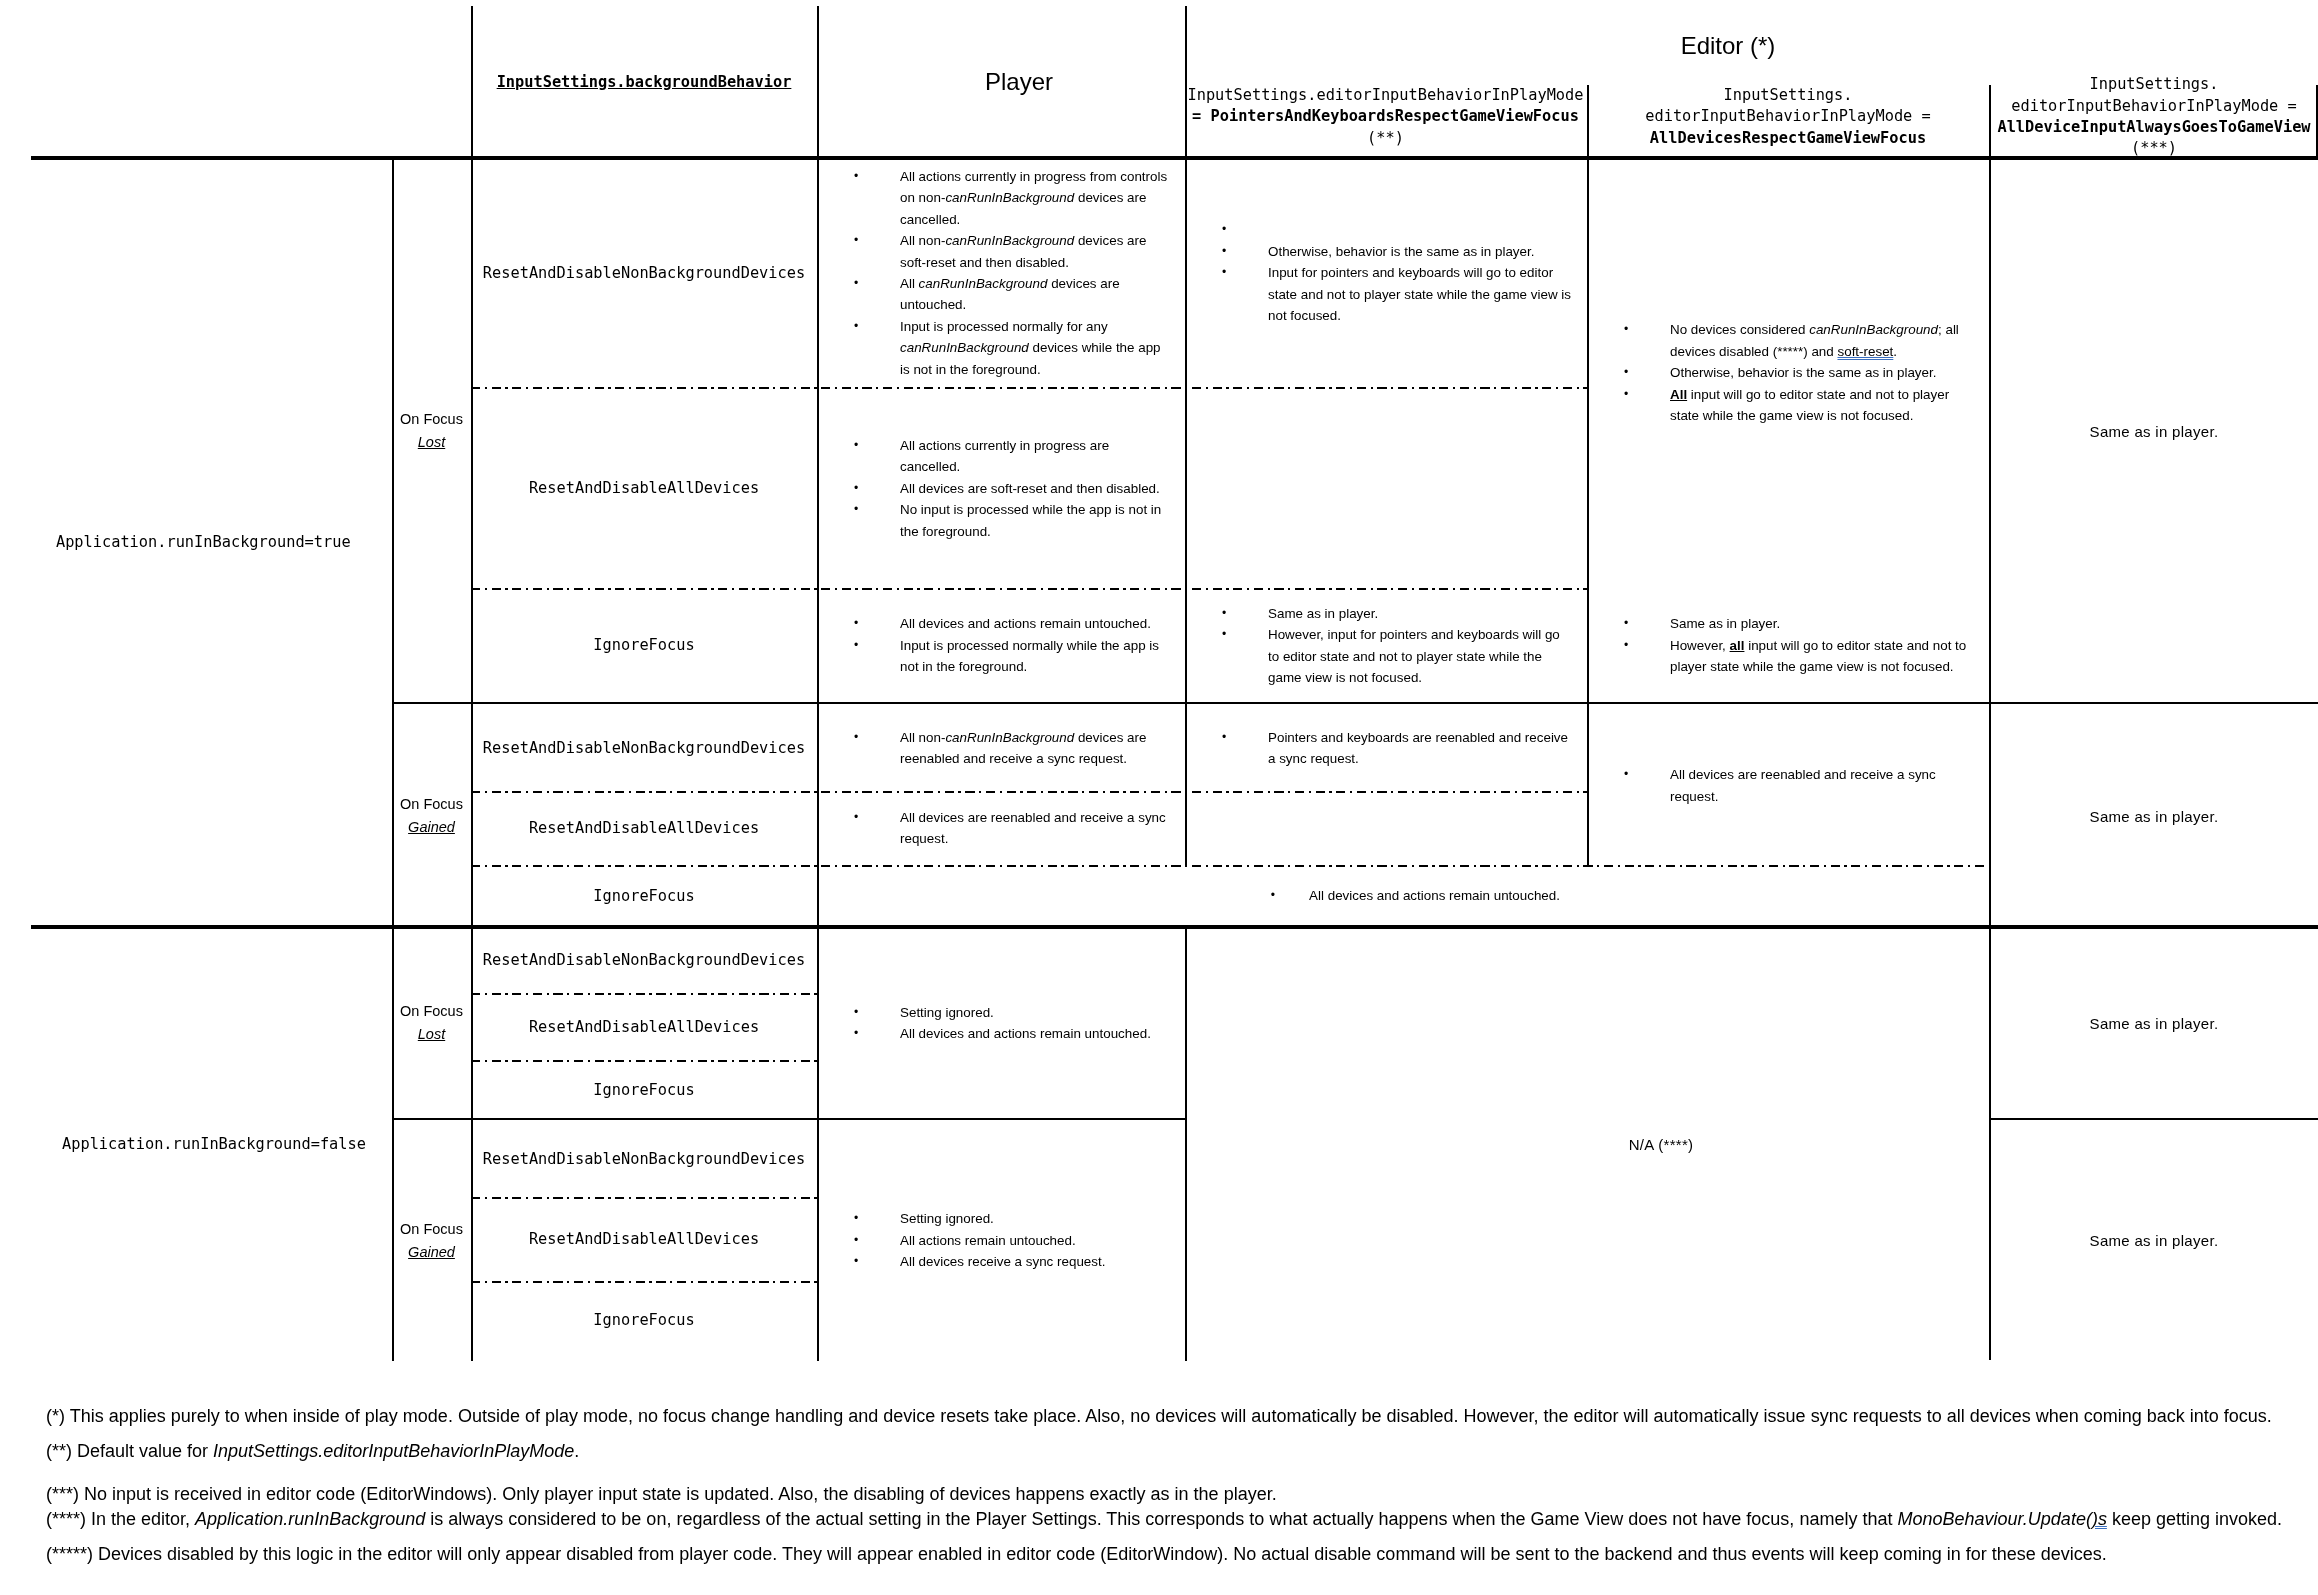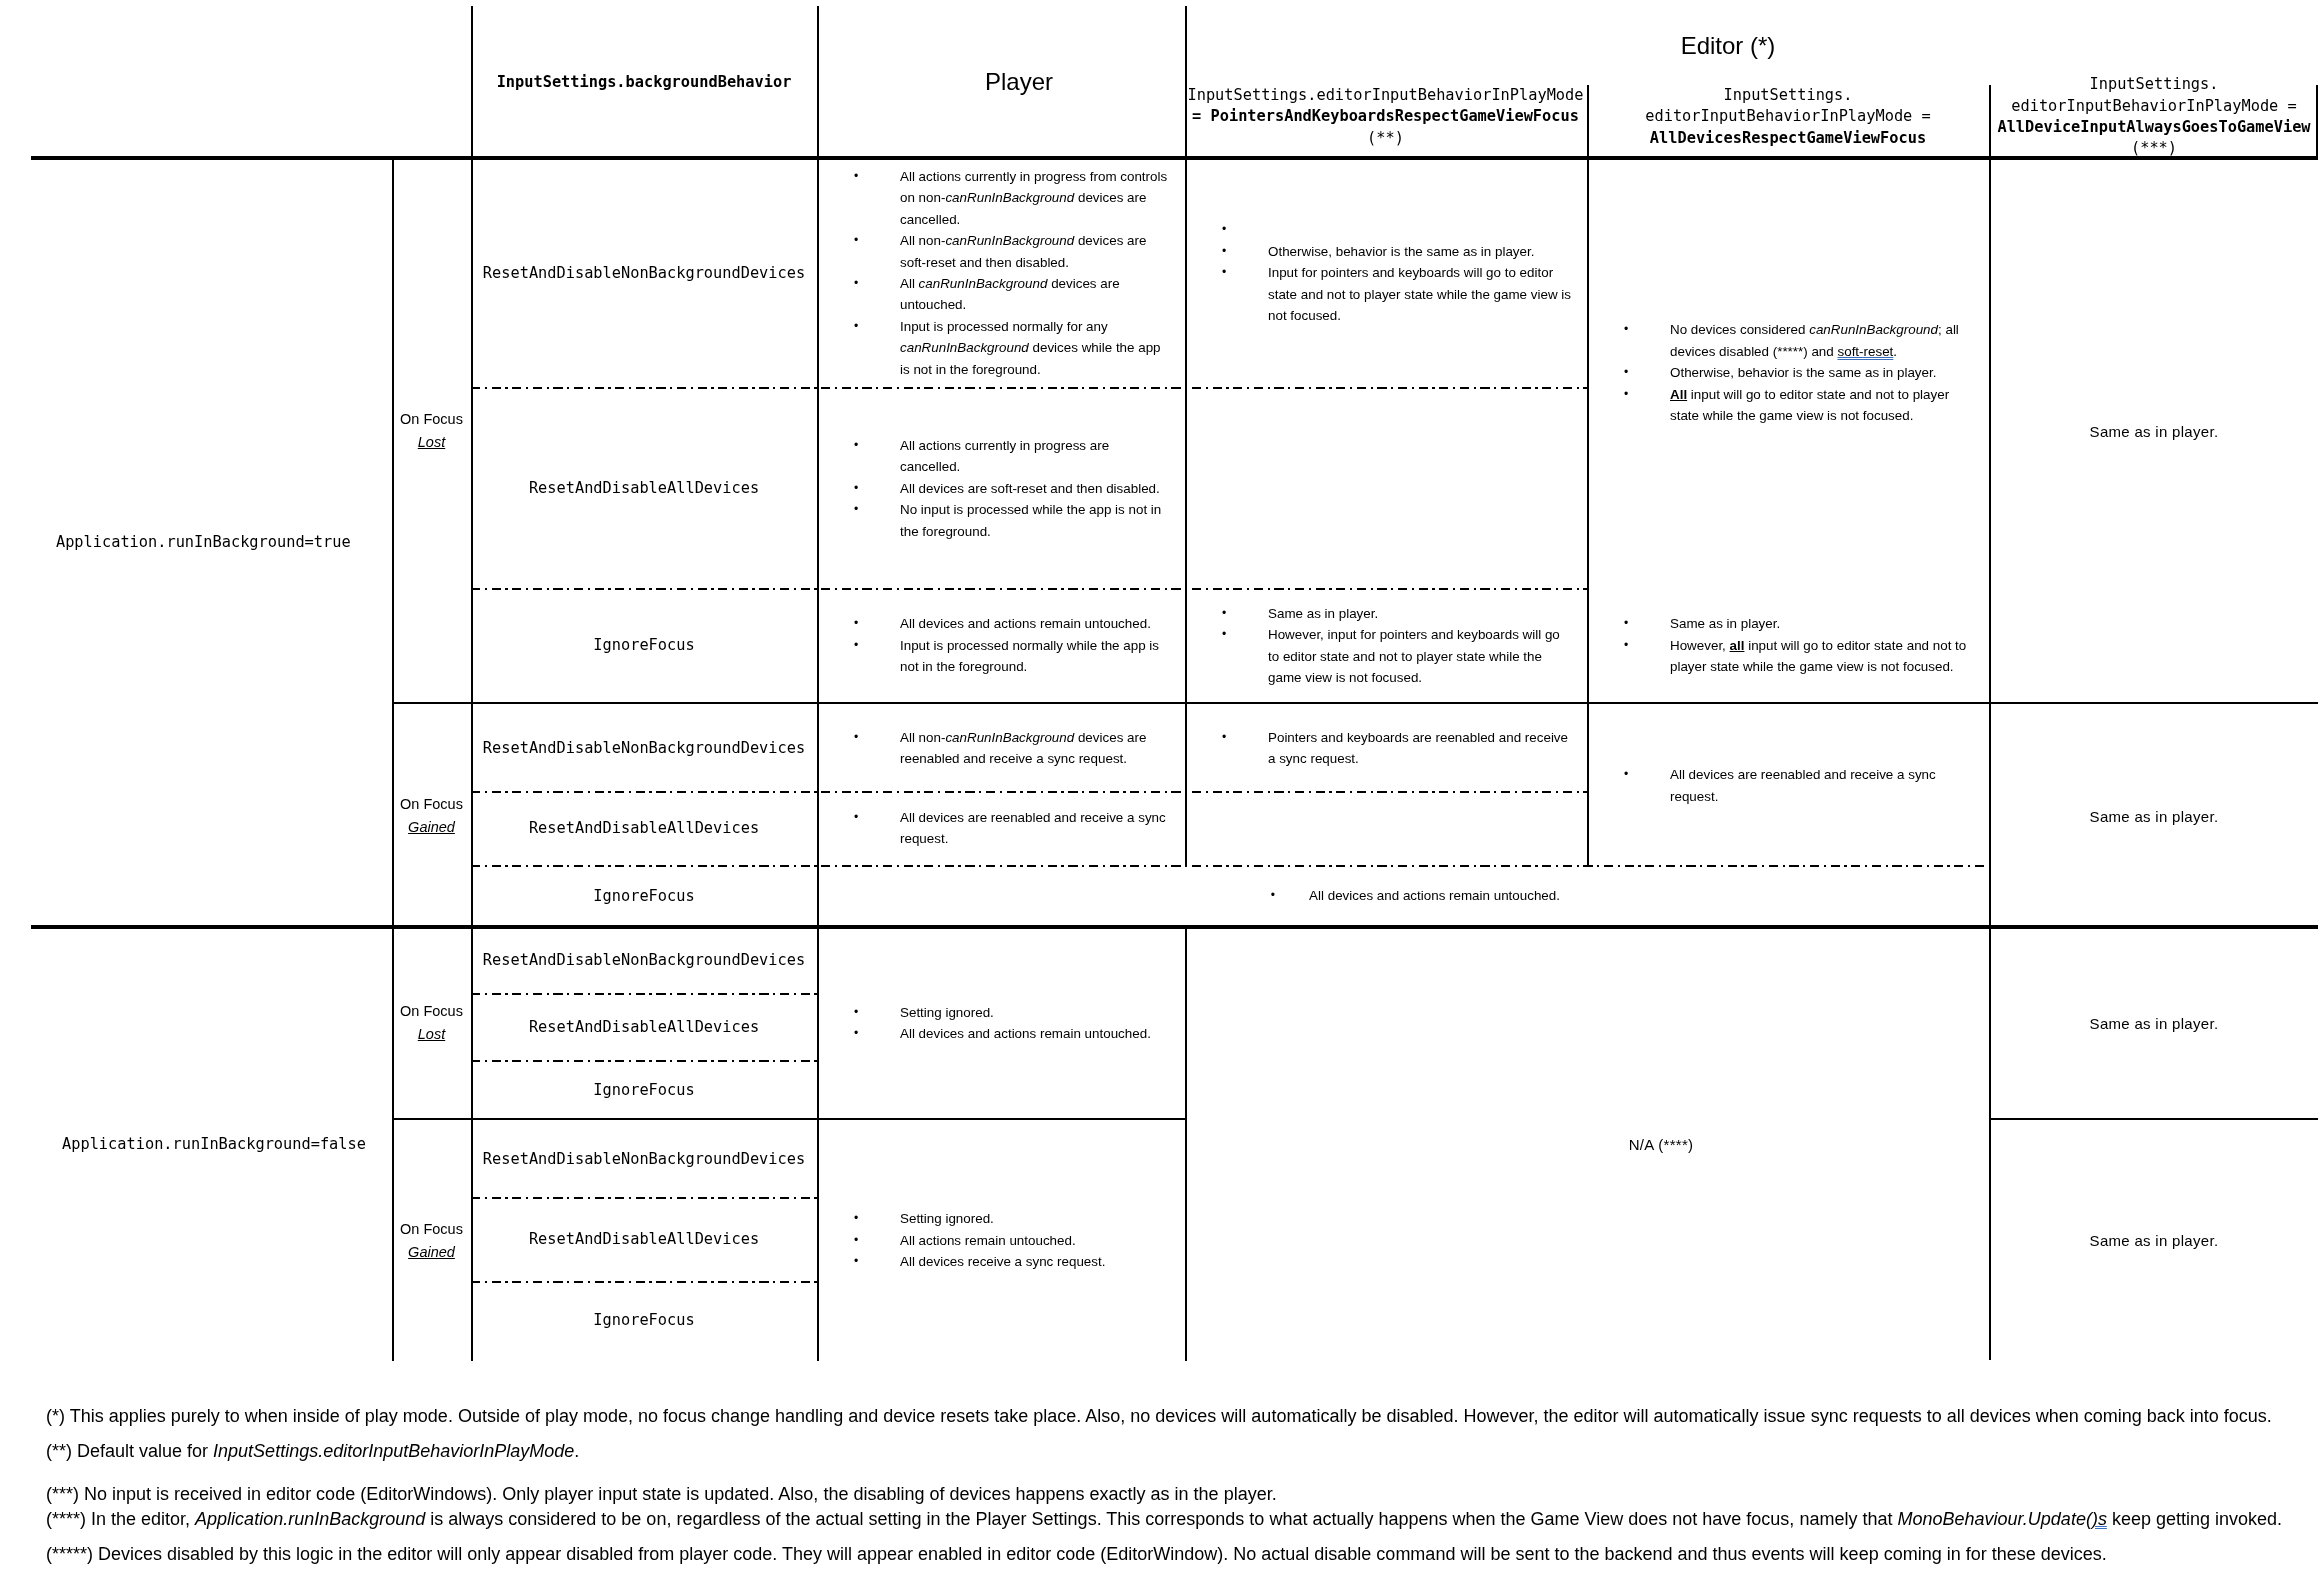--- a/index.html
+++ b/index.html
@@ -1,20 +1,20 @@
 <!DOCTYPE html>
 <html style="font-size:12.2px"><head>
 <meta charset="utf-8">
 <style>
   html,body{margin:0;padding:0;background:#ffffff;}
   .page{position:relative;width:2319px;height:1596px;background:#fff;
         font-family:"Liberation Sans",sans-serif;color:#000;overflow:hidden;}
   .cell{position:absolute;box-sizing:border-box;display:flex;flex-direction:column;justify-content:center;}
   .mono{font-family:"DejaVu Sans Mono","Liberation Mono",monospace;}
-  .bold{font-weight:bold;}
+  .bold{font-weight:bold;text-decoration:underline;}
   .ctr{align-items:center;text-align:center;}
   .f20{font-size:15.3px;line-height:23px;white-space:nowrap;}
   .f19{font-size:15px;letter-spacing:0.3px;}
   .f31{font-size:24px;}
   .blist{padding-left:37px;padding-right:12.2px;}
   .brow{display:flex;align-items:flex-start;font-size:13.4px;line-height:21.4px;text-align:left;}
   .bdot{flex:0 0 46px;font-size:12.2px;}
   .btxt{flex:1 1 auto;}
   .center-b .brow{justify-content:center;}
   .center-b .bdot{flex:0 0 auto;margin-right:34px;}

